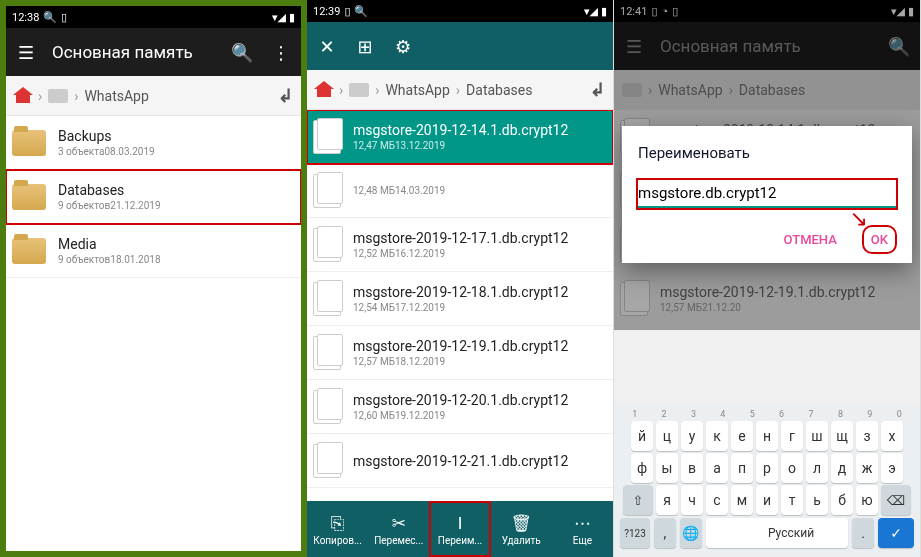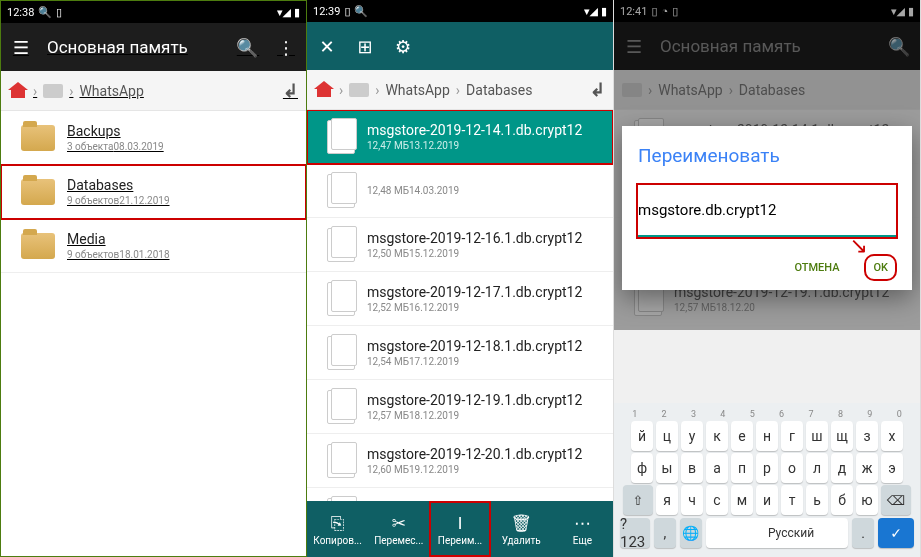--- a/index.html
+++ b/index.html
@@ -1,18 +1,18 @@
 <!DOCTYPE html>
 <html><head>
 <meta charset="utf-8">
 <style>
 * { margin: 0; padding: 0; box-sizing: border-box; font-family: Roboto, Arial, sans-serif; }
 body { display: flex; width: 921px; height: 557px; background: #fff; }
 .pane { width: 307px; height: 557px; display: flex; flex-direction: column; overflow: hidden; position: relative; }
-.pane1 { border: 1px solid #4d7c0f; text-decoration: underline; }
+.pane1 { border: 6px solid #4d7c0f; }
 .pane2, .pane3 { border-right: 1px solid #ddd; }
 
 .status-bar { height: 22px; background: #000; color: #fff; display: flex; align-items: center; padding: 0 6px; font-size: 11px; }
 .status-left { display: flex; align-items: center; gap: 4px; }
 .status-right { margin-left: auto; display: flex; align-items: center; gap: 3px; }
 .status-ico { font-size: 11px; }
 
 .app-bar { height: 48px; display: flex; align-items: center; padding: 0 8px; gap: 14px; }
 .app-bar-dark { background: #1d1d1d; color: #fff; }
 .app-bar-teal { background: #0f5f64; color: #fff; }
@@ -25,56 +25,56 @@
 .breadcrumb-dim { background: #e0e0e0; color: #777; }
 .bc-sep { color: #999; }
 .home-ico { width: 18px; height: 18px; position: relative; }
 .home-ico::before { content: ''; position: absolute; left: 2px; bottom: 2px; width: 14px; height: 8px; background: #d33; }
 .home-ico::after { content: ''; position: absolute; left: -1px; top: 0; border-left: 10px solid transparent; border-right: 10px solid transparent; border-bottom: 8px solid #d33; }
 .drive-ico { width: 20px; height: 14px; background: #ccc; border-radius: 2px; }
 .up-arrow { font-size: 18px; font-weight: bold; margin-left: auto; }
 
 .list { flex: 1; overflow: hidden; background: #fff; }
 .list-dim { background: #f0f0f0; }
-.row { display: flex; align-items: center; padding: 8px 20px; border-bottom: 1px solid #eee; min-height: 54px; }
+.row { display: flex; align-items: center; padding: 8px 6px; border-bottom: 1px solid #eee; min-height: 54px; }
 .row-selected { background: #009688; color: #fff; }
 .folder-ico { width: 34px; height: 26px; background: linear-gradient(#e8c27a, #d4a84e); border-radius: 3px; position: relative; margin-right: 12px; }
 .folder-ico::before { content: ''; position: absolute; top: -4px; left: 2px; width: 14px; height: 6px; background: #d4a84e; border-radius: 2px 2px 0 0; }
 .file-ico { width: 28px; height: 34px; background: #fff; border: 1px solid #ccc; border-radius: 2px; margin-right: 12px; position: relative; }
 .file-ico::before { content: ''; position: absolute; left: 3px; top: -3px; width: 24px; height: 30px; background: #fff; border: 1px solid #ccc; border-radius: 2px; }
 .row-main { flex: 1; display: flex; flex-direction: column; gap: 2px; }
 .row-title { font-size: 14px; color: #222; }
 .row-selected .row-title { color: #fff; }
 .row-sub { font-size: 10px; color: #888; display: flex; }
 .row-selected .row-sub { color: #cdeeea; }
 .row-hl { outline: 2px solid #c00; outline-offset: -1px; }
 
 .bottom-bar { height: 56px; background: #0f5f64; display: flex; }
 .bb-item { flex: 1; display: flex; flex-direction: column; align-items: center; justify-content: center; color: #fff; font-size: 10px; gap: 2px; }
 .bb-item-hl { outline: 2px solid #c00; outline-offset: -2px; }
 .bb-ico { font-size: 17px; }
 
 .overlay { position: absolute; inset: 0; background: rgba(0,0,0,0.35); }
 .dialog { position: absolute; top: 126px; left: 8px; right: 8px; background: #fff; padding: 18px 16px 10px; box-shadow: 0 8px 24px rgba(0,0,0,0.4); }
-.dialog-title { font-size: 19px; color: #3b82f6; margin-bottom: 18px; }
-.dialog-input { width: 100%; border: none; border-bottom: 2px solid #009688; font-size: 15px; padding: 16px 0; outline: 2px solid #c00; outline-offset: 0; }
+.dialog-title { font-size: 15px; color: #0f172a; margin-bottom: 18px; }
+.dialog-input { width: 100%; border: none; border-bottom: 2px solid #009688; font-size: 15px; padding: 4px 0; outline: 2px solid #c00; outline-offset: 0; }
 .dialog-actions { display: flex; justify-content: flex-end; gap: 18px; margin-top: 18px; }
-.dlg-btn { color: #4d7c0f; font-size: 11px; font-weight: 500; padding: 6px 8px; }
+.dlg-btn { color: #ec4899; font-size: 13px; font-weight: 500; padding: 6px 8px; }
 .dlg-btn-hl { outline: 2px solid #c00; outline-offset: -1px; border-radius: 9px; }
 
 .keyboard { background: #eceff1; padding: 6px 2px; }
 .kb-hint { display: flex; justify-content: space-around; font-size: 9px; color: #888; padding: 0 4px; }
 .kb-row { display: flex; justify-content: center; gap: 3px; margin-top: 2px; }
 .key { background: #fff; border-radius: 4px; width: 22px; height: 30px; display: flex; align-items: center; justify-content: center; font-size: 14px; color: #333; box-shadow: 0 1px 1px rgba(0,0,0,0.2); }
 .key-wide { width: 30px; background: #cfd8dc; font-size: 13px; }
 .key-space { flex: 1; background: #fff; font-size: 12px; padding-left: 28px; }
 .key-action { width: 36px; background: #1976d2; color: #fff; }
 .key-dark { background: #cfd8dc; }
 .kb-bottom { display: flex; gap: 4px; padding: 3px 4px; align-items: center; }
-.kb-lang { font-size: 15px; }
+.kb-lang { font-size: 10px; }
 
 .arrow-annot { position: absolute; pointer-events: none; color: #c00; font-size: 22px; }
 .dimmed-list .row-title { color: #666; }
 .dimmed-list .row-sub { color: #999; }
 </style>
 </head>
 <body>
 
 <div class="pane pane1">
   <div class="status-bar">
@@ -179,30 +179,20 @@
     <div class="row-main">
       <span class="row-sub">
             <span>12,48 МБ</span>
             <span>14.03.2019</span>
           </span>
     </div>
       </div>
       <div class="row">
         <div class="file-ico"></div>
     <div class="row-main">
-      <span class="row-title">msgstore-2019-12-16.1.db.crypt12</span>
-      <span class="row-sub">
-            <span>12,50 МБ</span>
-            <span>15.12.2019</span>
-          </span>
-    </div>
-      </div>
-      <div class="row">
-        <div class="file-ico"></div>
-    <div class="row-main">
       <span class="row-title">msgstore-2019-12-17.1.db.crypt12</span>
       <span class="row-sub">
             <span>12,52 МБ</span>
             <span>16.12.2019</span>
           </span>
     </div>
       </div>
       <div class="row">
         <div class="file-ico"></div>
     <div class="row-main">
@@ -320,21 +310,21 @@
             <span>17.12.20</span>
           </span>
     </div>
       </div>
       <div class="row">
         <div class="file-ico"></div>
     <div class="row-main">
       <span class="row-title">msgstore-2019-12-19.1.db.crypt12</span>
       <span class="row-sub">
             <span>12,57 МБ</span>
-            <span>18.12.20</span>
+            <span>21.12.20</span>
           </span>
     </div>
       </div>
     </div>
 
   <div class="keyboard">
     <div class="kb-hint" id="kb-hints">
         <span>1</span>
         <span>2</span>
         <span>3</span>

